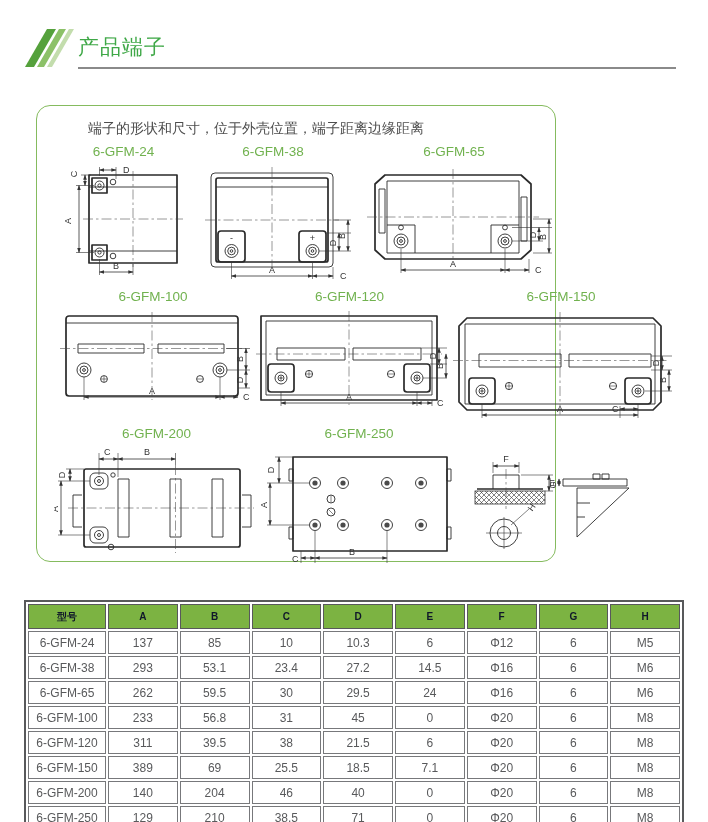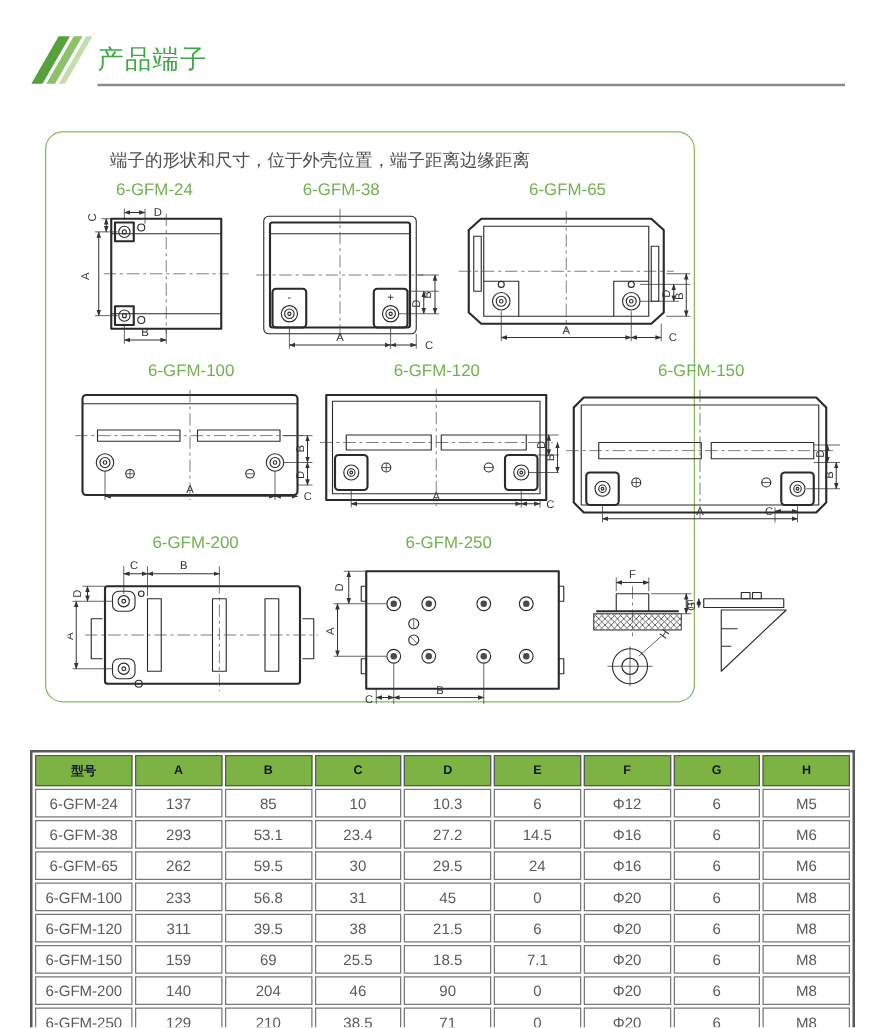--- a/index.html
+++ b/index.html
@@ -497,35 +497,35 @@
           <td>39.5</td>
           <td>38</td>
           <td>21.5</td>
           <td>6</td>
           <td>Φ20</td>
           <td>6</td>
           <td>M8</td>
         </tr>
         <tr>
           <td>6-GFM-150</td>
-          <td>159</td>
+          <td>389</td>
           <td>69</td>
           <td>25.5</td>
           <td>18.5</td>
           <td>7.1</td>
           <td>Φ20</td>
           <td>6</td>
           <td>M8</td>
         </tr>
         <tr>
           <td>6-GFM-200</td>
           <td>140</td>
           <td>204</td>
           <td>46</td>
-          <td>90</td>
+          <td>40</td>
           <td>0</td>
           <td>Φ20</td>
           <td>6</td>
           <td>M8</td>
         </tr>
         <tr>
           <td>6-GFM-250</td>
           <td>129</td>
           <td>210</td>
           <td>38.5</td>

